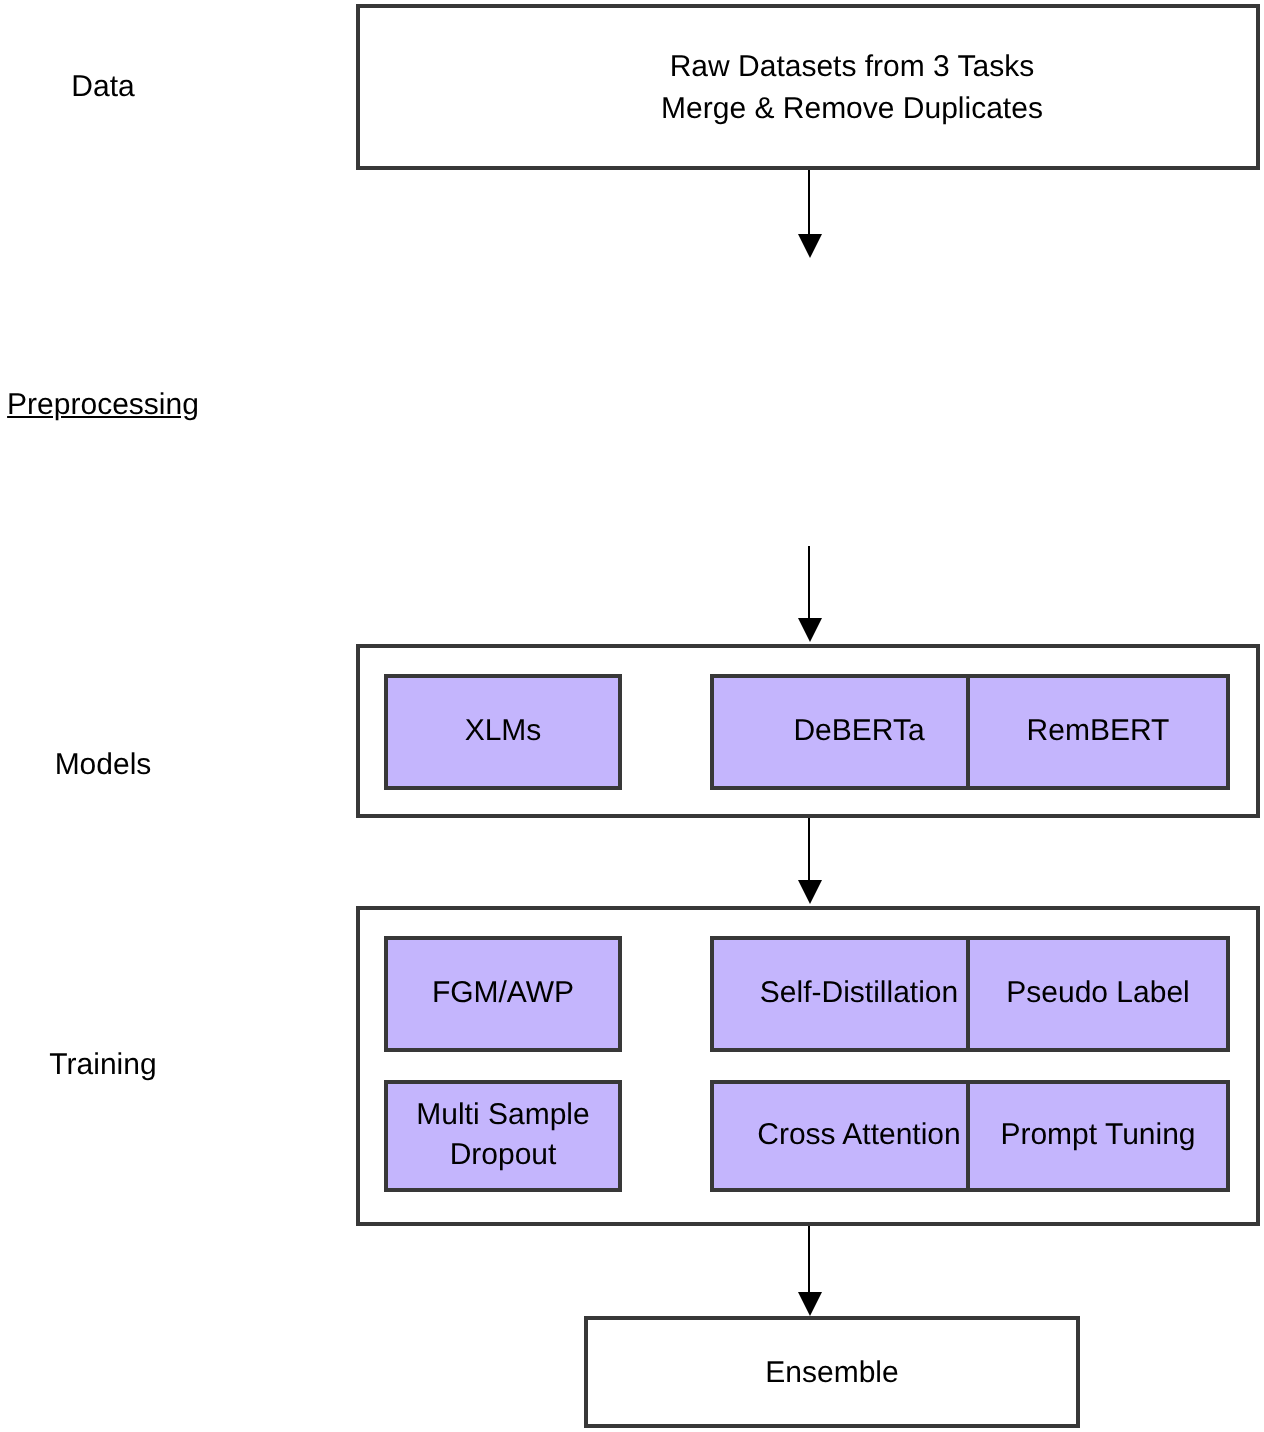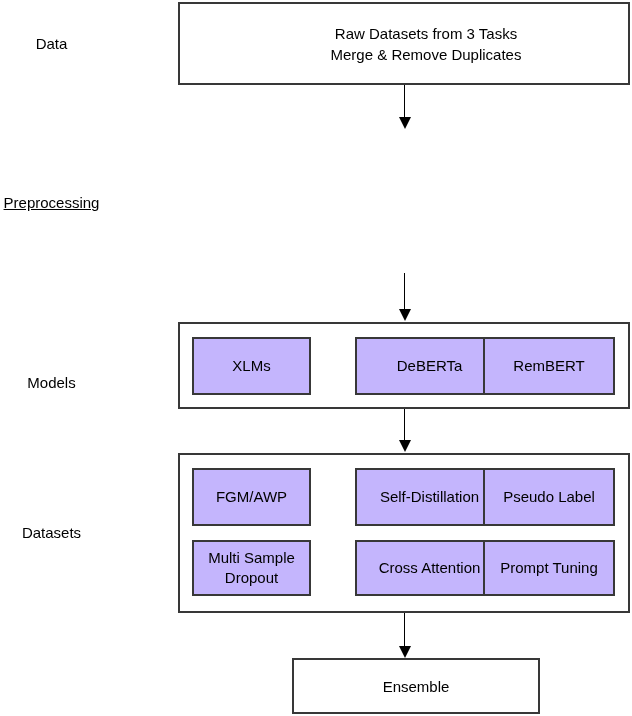--- a/index.html
+++ b/index.html
@@ -87,21 +87,21 @@
   }
 </style>
 </head>
 <body>
 
 <div class="canvas">
 
   <div id="label-data" class="stage-label">Data</div>
   <div id="label-preprocessing" class="stage-label">Preprocessing</div>
   <div id="label-models" class="stage-label">Models</div>
-  <div id="label-training" class="stage-label">Datasets</div>
+  <div id="label-training" class="stage-label">Training</div>
 
   <div id="data-box" class="box">
     <div>Raw Datasets from 3 Tasks</div>
     <div>Merge &amp; Remove Duplicates</div>
   </div>
 
   <div id="arrow-1" class="arrow">
     <div class="stem"></div>
     <div class="head"></div>
   </div>

